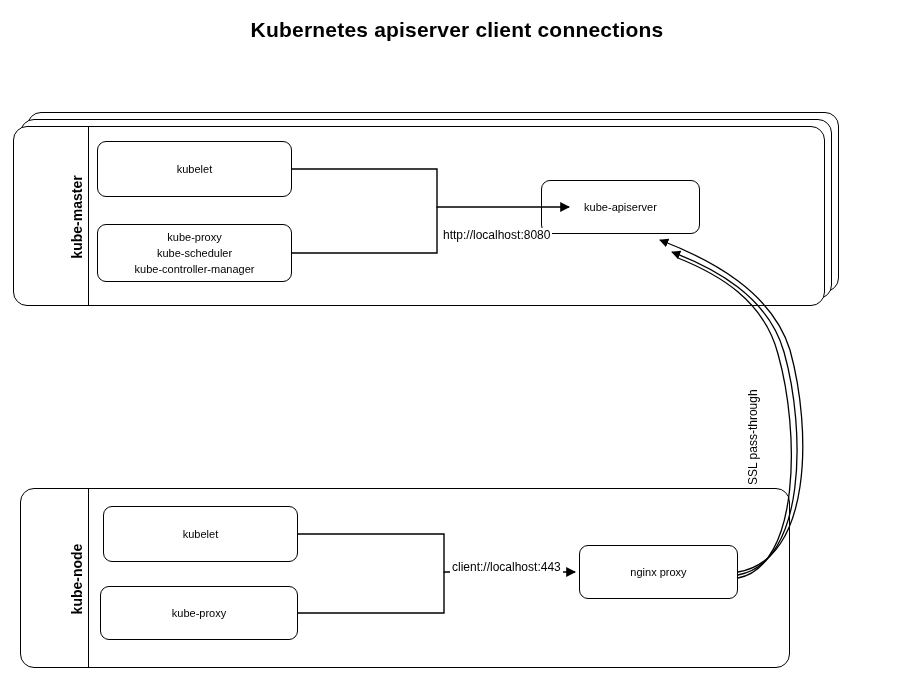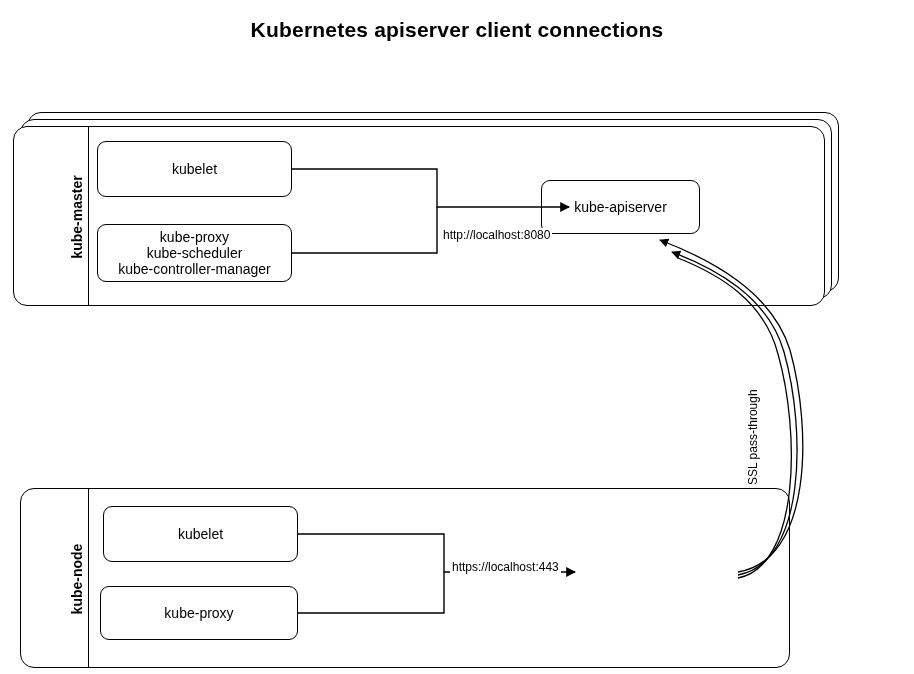--- a/index.html
+++ b/index.html
@@ -59,21 +59,21 @@
   .node-box {
     position: absolute;
     border: 1.6px solid #000000;
     border-radius: 9px;
     background: #ffffff;
     box-sizing: border-box;
     display: flex;
     align-items: center;
     justify-content: center;
     text-align: center;
-    font-size: 14px;
+    font-size: 11px;
     line-height: 16px;
     color: #000000;
     white-space: pre-line;
   }
   .edge-label {
     position: absolute;
     font-size: 12px;
     color: #000000;
     background: #ffffff;
     padding: 0 2px;
@@ -102,20 +102,21 @@
   <div class="group-label" style="left: 7px; top: 571px; width: 140px; text-align: center; transform: rotate(-90deg);">kube-node</div>
 
   <div class="node-box" style="left: 97px; top: 141px; width: 195px; height: 56px;">kubelet</div>
   <div class="node-box" style="left: 97px; top: 224px; width: 195px; height: 58px;">kube-proxy
 kube-scheduler
 kube-controller-manager</div>
   <div class="node-box" style="left: 541px; top: 180px; width: 159px; height: 54px;">kube-apiserver</div>
 
   <div class="node-box" style="left: 103px; top: 506px; width: 195px; height: 56px;">kubelet</div>
   <div class="node-box" style="left: 100px; top: 586px; width: 198px; height: 54px;">kube-proxy</div>
+  <div class="node-box" style="left: 579px; top: 545px; width: 159px; height: 54px;">nginx proxy</div>
 
   <svg id="wires" viewBox="0 0 914 674">
     <defs>
       <marker id="arrow" viewBox="0 0 10 10" refX="9" refY="5" markerWidth="7" markerHeight="7" orient="auto-start-reverse">
         <path d="M 0 0 L 10 5 L 0 10 z" fill="#000000"></path>
       </marker>
     </defs>
 
     <path d="M 292 169 L 437 169 L 437 207 L 569 207" fill="none" stroke="#000000" stroke-width="1.4" marker-end="url(#arrow)"></path>
 
@@ -124,16 +125,16 @@
     <path d="M 298 534 L 444 534 L 444 572 L 575 572" fill="none" stroke="#000000" stroke-width="1.4" marker-end="url(#arrow)"></path>
 
     <path d="M 298 613 L 444 613 L 444 572" fill="none" stroke="#000000" stroke-width="1.4"></path>
 
     <path d="M 738 572 C 812 560 812 430 790 350 C 772 292 712 260 660 240" fill="none" stroke="#000000" stroke-width="1.3" marker-end="url(#arrow)"></path>
     <path d="M 738 575 C 806 563 806 430 784 352 C 768 296 714 268 672 252" fill="none" stroke="#000000" stroke-width="1.3" marker-end="url(#arrow)"></path>
     <path d="M 738 578 C 800 566 800 432 778 354 C 764 300 718 274 678 258" fill="none" stroke="#000000" stroke-width="1.3"></path>
   </svg>
 
   <div class="edge-label" style="left: 441px; top: 196px; margin-top: 32px;">http://localhost:8080</div>
-  <div class="edge-label" style="left: 450px; top: 560px;">https://localhost:443</div>
+  <div class="edge-label" style="left: 450px; top: 560px;">client://localhost:443</div>
   <div class="edge-label vertical" style="left: 746px; top: 487px;">SSL pass-through</div>
 
 </div>
 
 </body></html>

